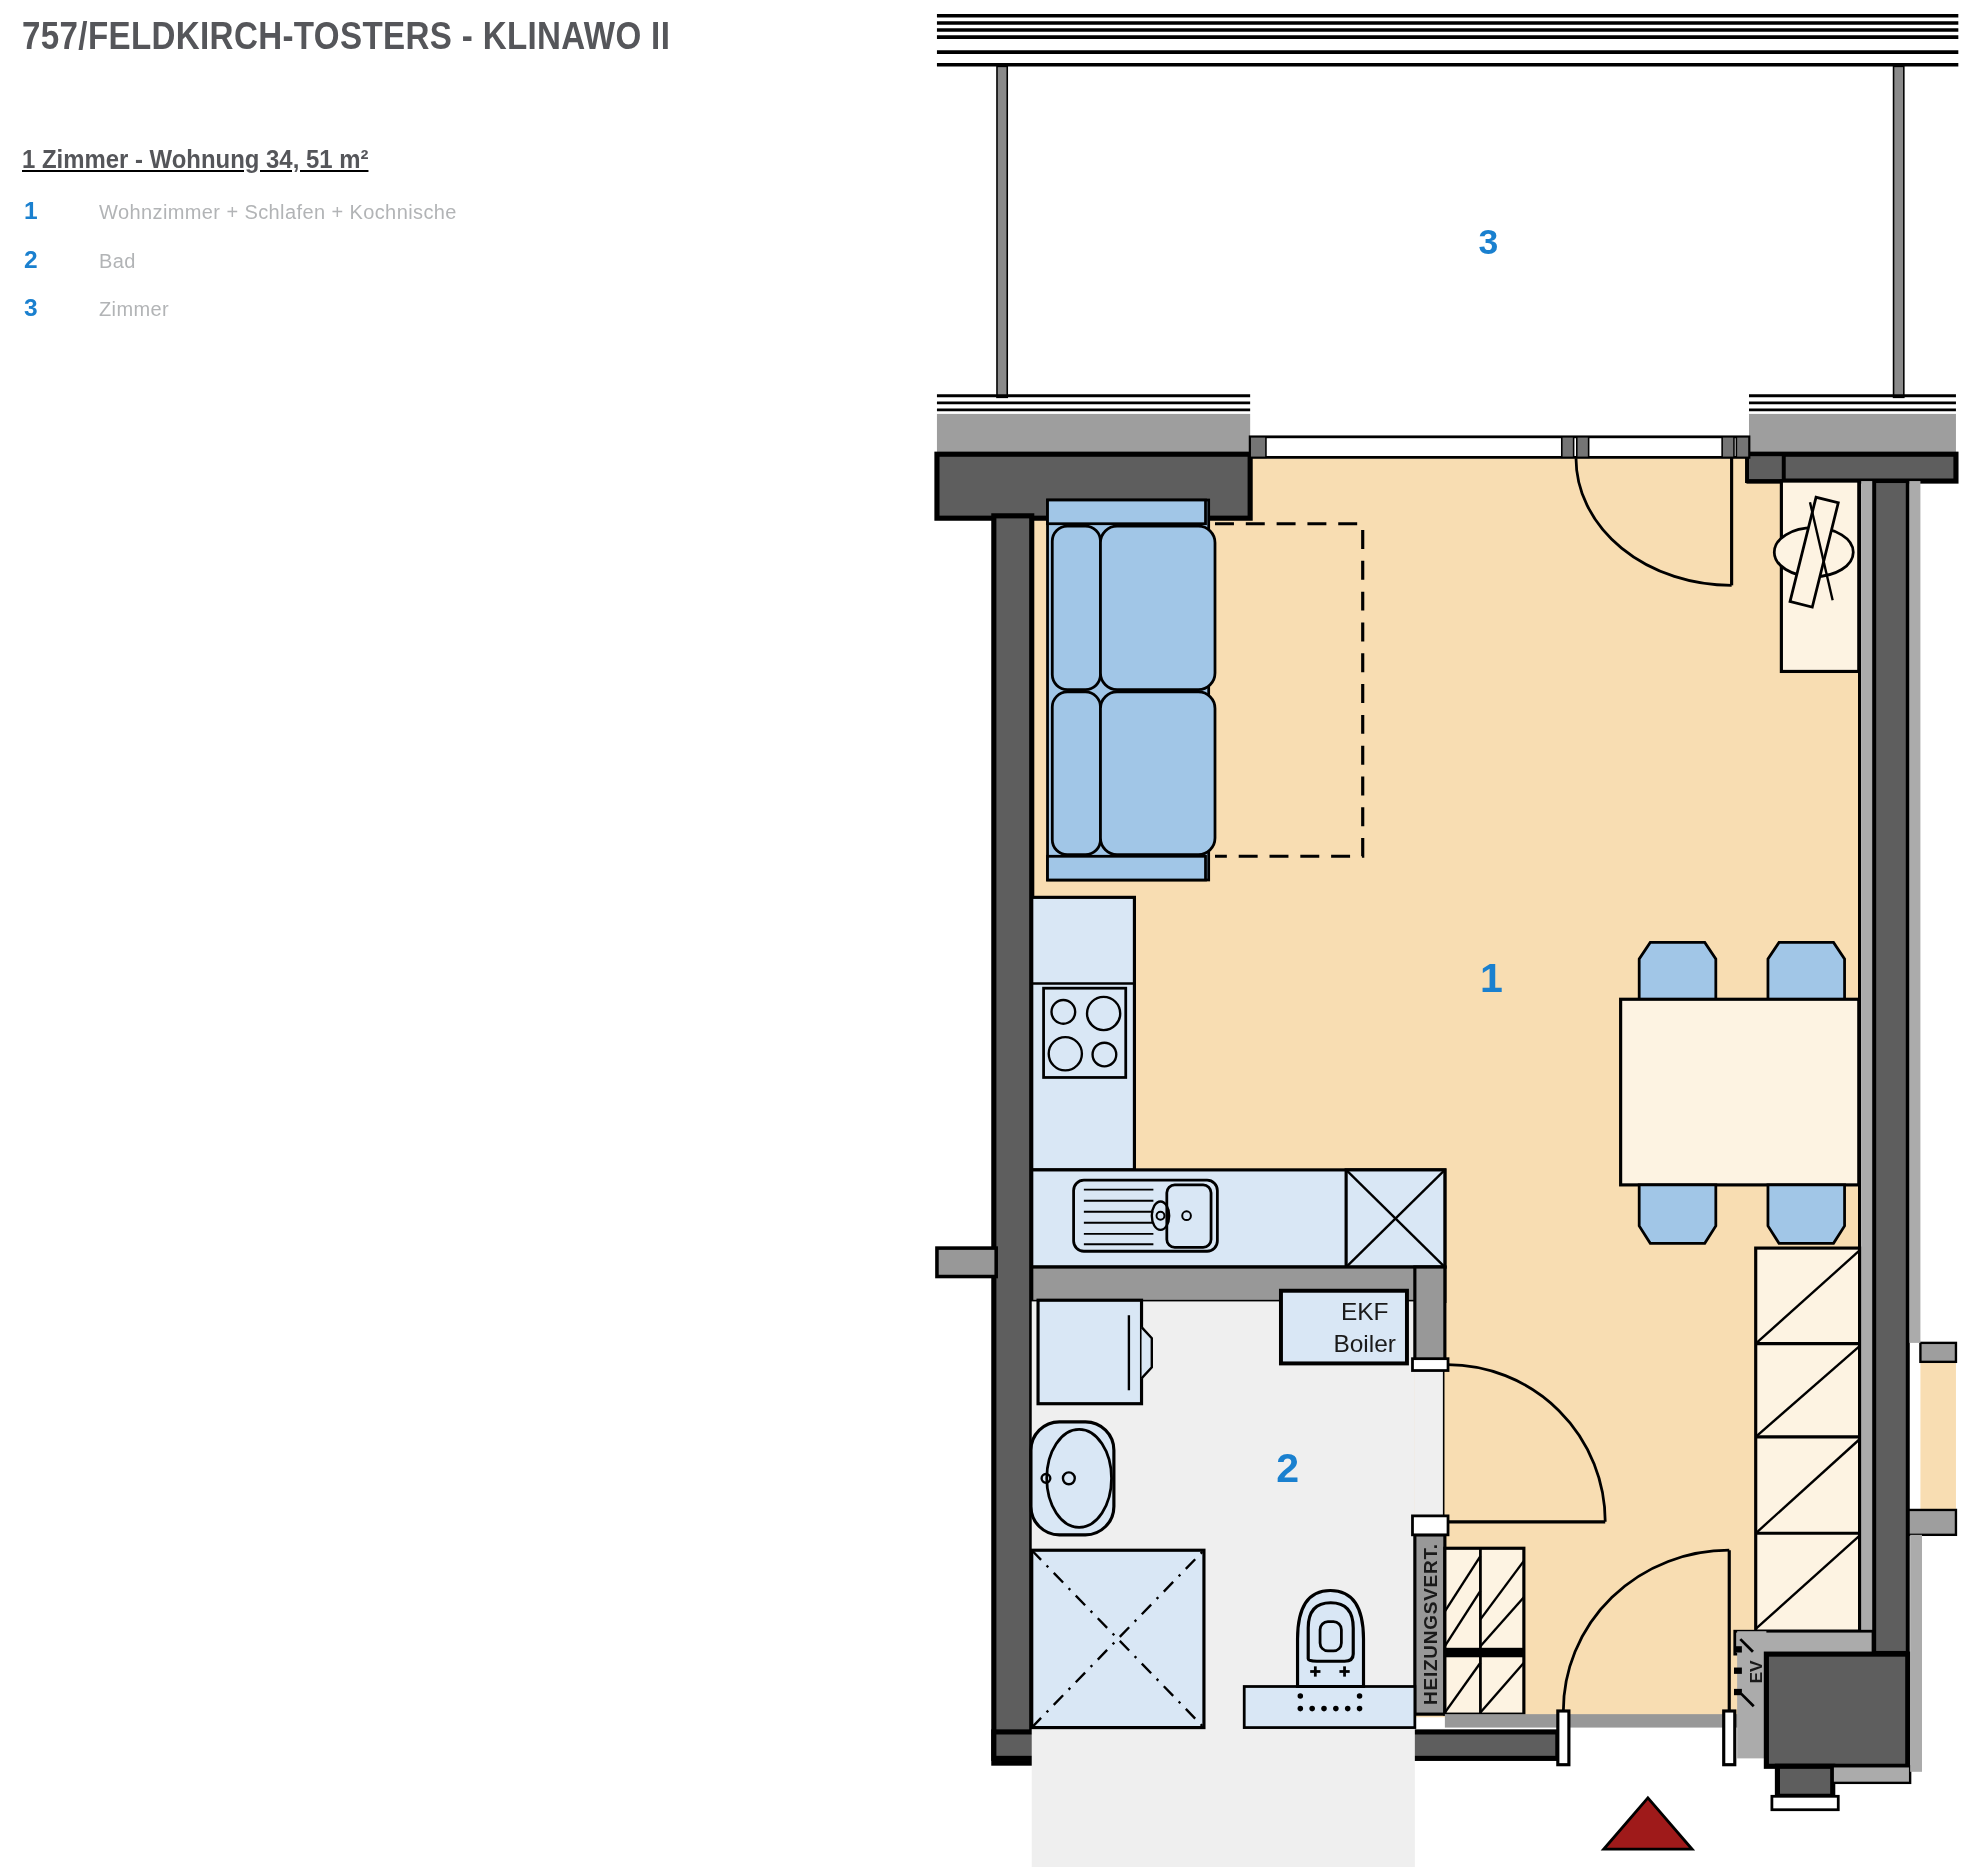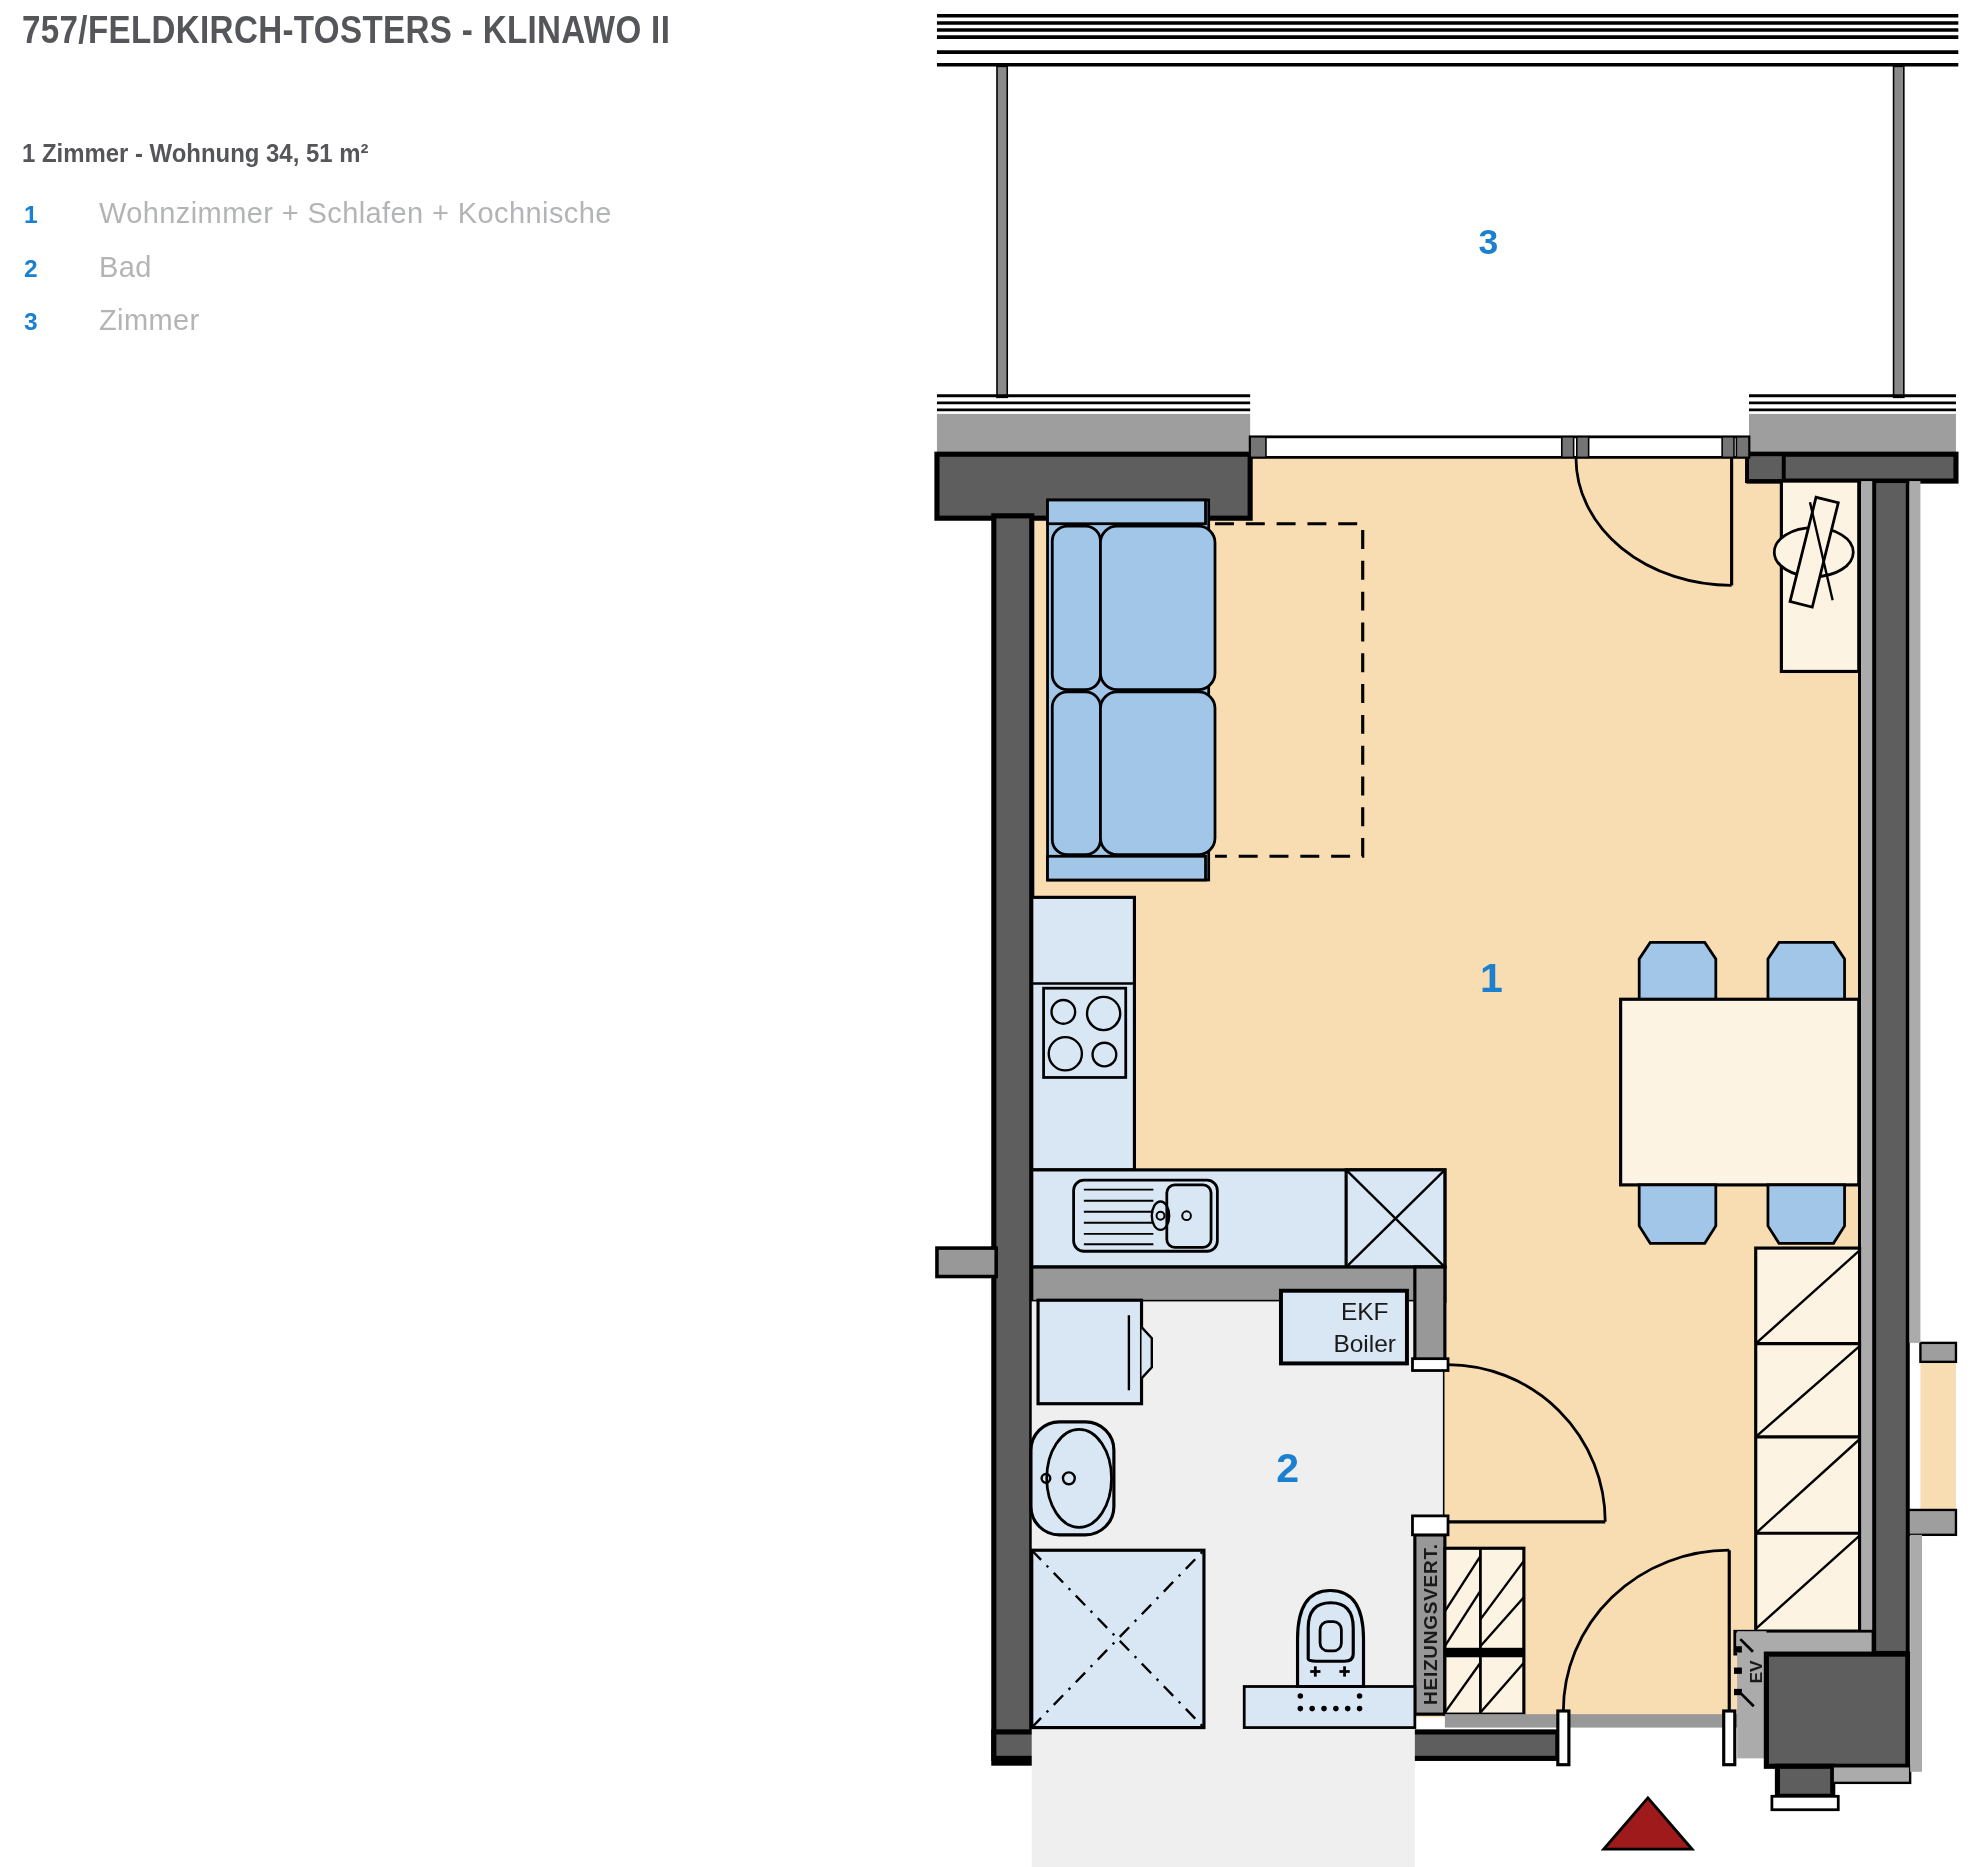--- a/index.html
+++ b/index.html
@@ -1,25 +1,25 @@
 <!DOCTYPE html>
 <html style="font-size:6.3px"><head>
 <meta charset="utf-8">
 <style>
   html,body{margin:0;padding:0;background:#ffffff;}
   body{width:1975px;height:1867px;position:relative;font-family:"Liberation Sans",sans-serif;}
-  .header{position:absolute;left:22px;top:8px;}
+  .header{position:absolute;left:22px;top:14px;text-decoration:underline;}
   .title{font-size:39px;font-weight:bold;color:#55565a;letter-spacing:0.4px;
          transform:scaleX(0.85);transform-origin:left top;display:inline-block;white-space:nowrap;}
   .subtitle{margin-top:86px;font-size:26px;font-weight:bold;color:#55565a;
          transform:scaleX(0.92);transform-origin:left top;white-space:nowrap;}
   .legend{position:absolute;left:24px;top:197px;}
   .legend .row{display:flex;align-items:baseline;margin-bottom:20.5px;}
   .legend .num{width:75px;font-size:24.5px;font-weight:bold;color:#1a80cf;}
-  .legend .lab{font-size:29px;color:#b2b4b6;letter-spacing:0.4px;white-space:nowrap;}
+  .legend .lab{font-size:20px;color:#b2b4b6;letter-spacing:0.4px;white-space:nowrap;}
   svg text{font-family:"Liberation Sans",sans-serif;}
   .roomlabel{font-size:104px;font-weight:bold;fill:#1a80cf;text-anchor:middle;}
 </style>
 </head>
 <body>
 
 <div class="header">
   <div class="title">757/FELDKIRCH-TOSTERS - KLINAWO II</div>
   <div class="subtitle">1 Zimmer - Wohnung  34, 51 m²</div>
 </div>

